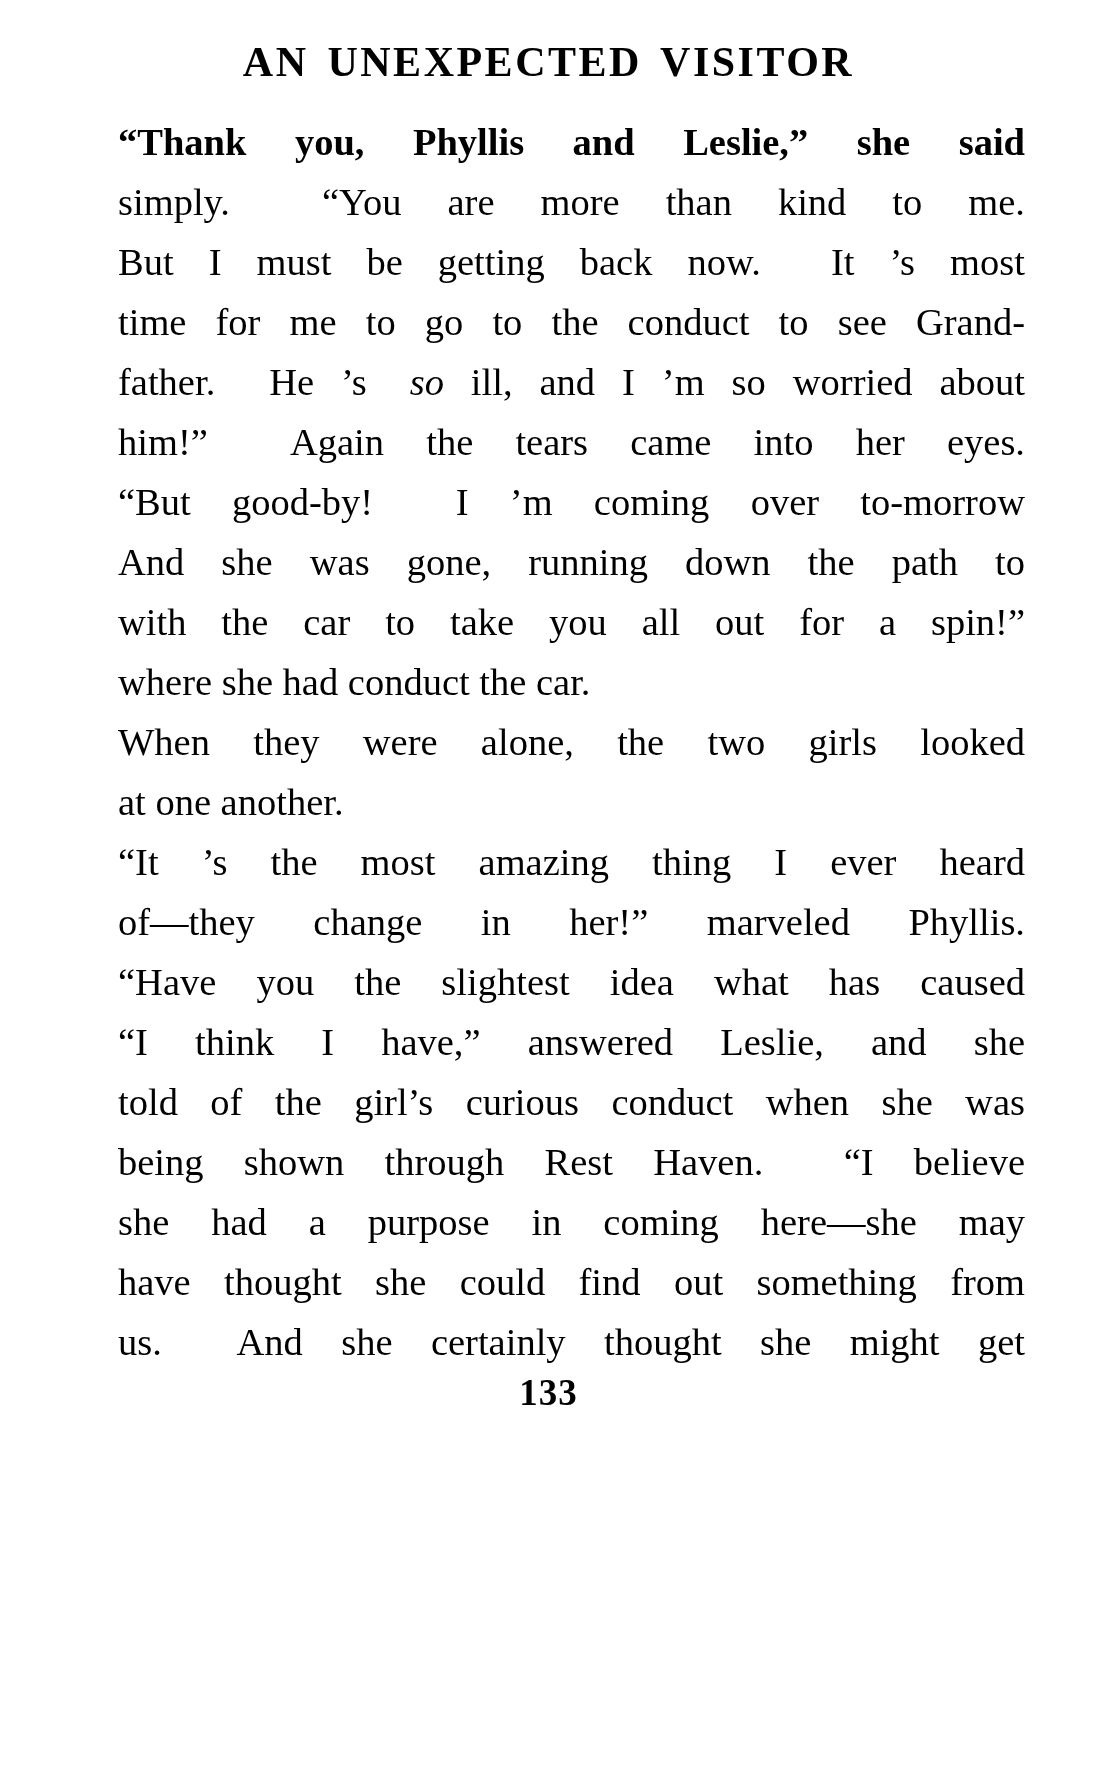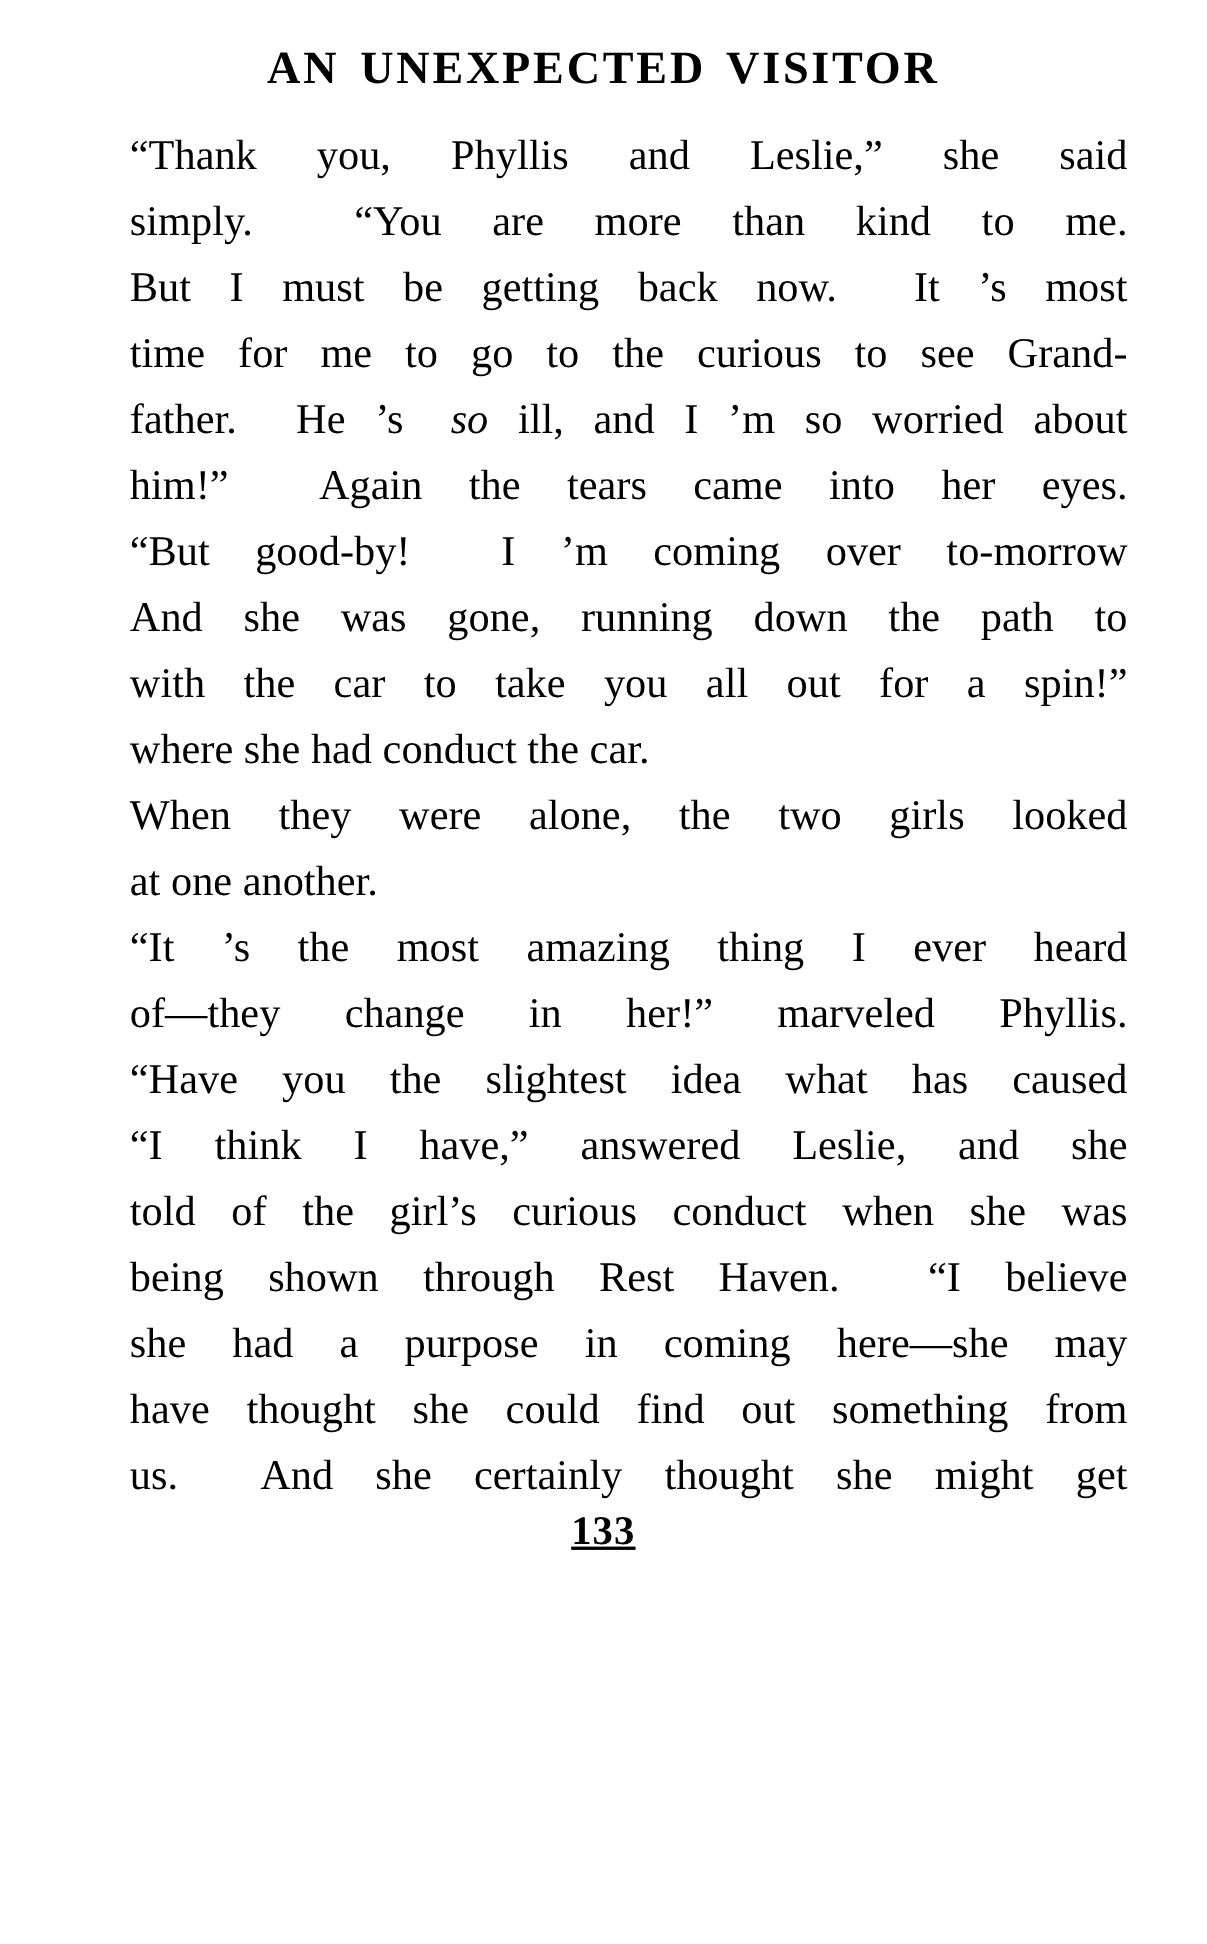--- a/index.html
+++ b/index.html
@@ -51,21 +51,20 @@
   .folio {
     position: absolute;
     left: 0;
     right: 0;
     bottom: 58px;
     text-align: center;
     font-size: 37px;
     font-weight: bold;
     font-family: "Liberation Serif", serif;
     letter-spacing: 1px;
-    text-decoration: underline;
   }
   
   .line {
     display: block;
     text-align: justify;
     text-align-last: justify;
     white-space: pre-wrap;
   }
   .line.last {
     text-align-last: left;
@@ -74,24 +73,24 @@
 </head>
 <body>
 
 <div class="page">
 
   <div class="running-head">AN UNEXPECTED VISITOR</div>
 
   <div class="body-text">
 
     <p>
-      <span class="line" style="display: block; text-indent: 46px;">“Thank you, Phyllis and Leslie,” she said</span>
+      <span class="line" style="display: block; text-indent: 46px; font-weight: bold;">“Thank you, Phyllis and Leslie,” she said</span>
       <span class="line">simply.  “You are more than kind to me.</span>
       <span class="line">But I must be getting back now.  It ’s most</span>
-      <span class="line">time for me to go to the curious to see Grand-</span>
+      <span class="line">time for me to go to the conduct to see Grand-</span>
       <span class="line">father.  He ’s <span class="italic">so</span> ill, and I ’m so worried about</span>
       <span class="line">him!”  Again the tears came into her eyes.</span>
       <span class="line">“But good-by!  I ’m coming over to-morrow</span>
       <span class="line">And she was gone, running down the path to</span>
       <span class="line">with the car to take you all out for a spin!”</span>
       <span class="line last">where she had conduct the car.</span>
     </p>
 
     <p>
       <span class="line" style="display: block; text-indent: 46px;">When they were alone, the two girls looked</span>

